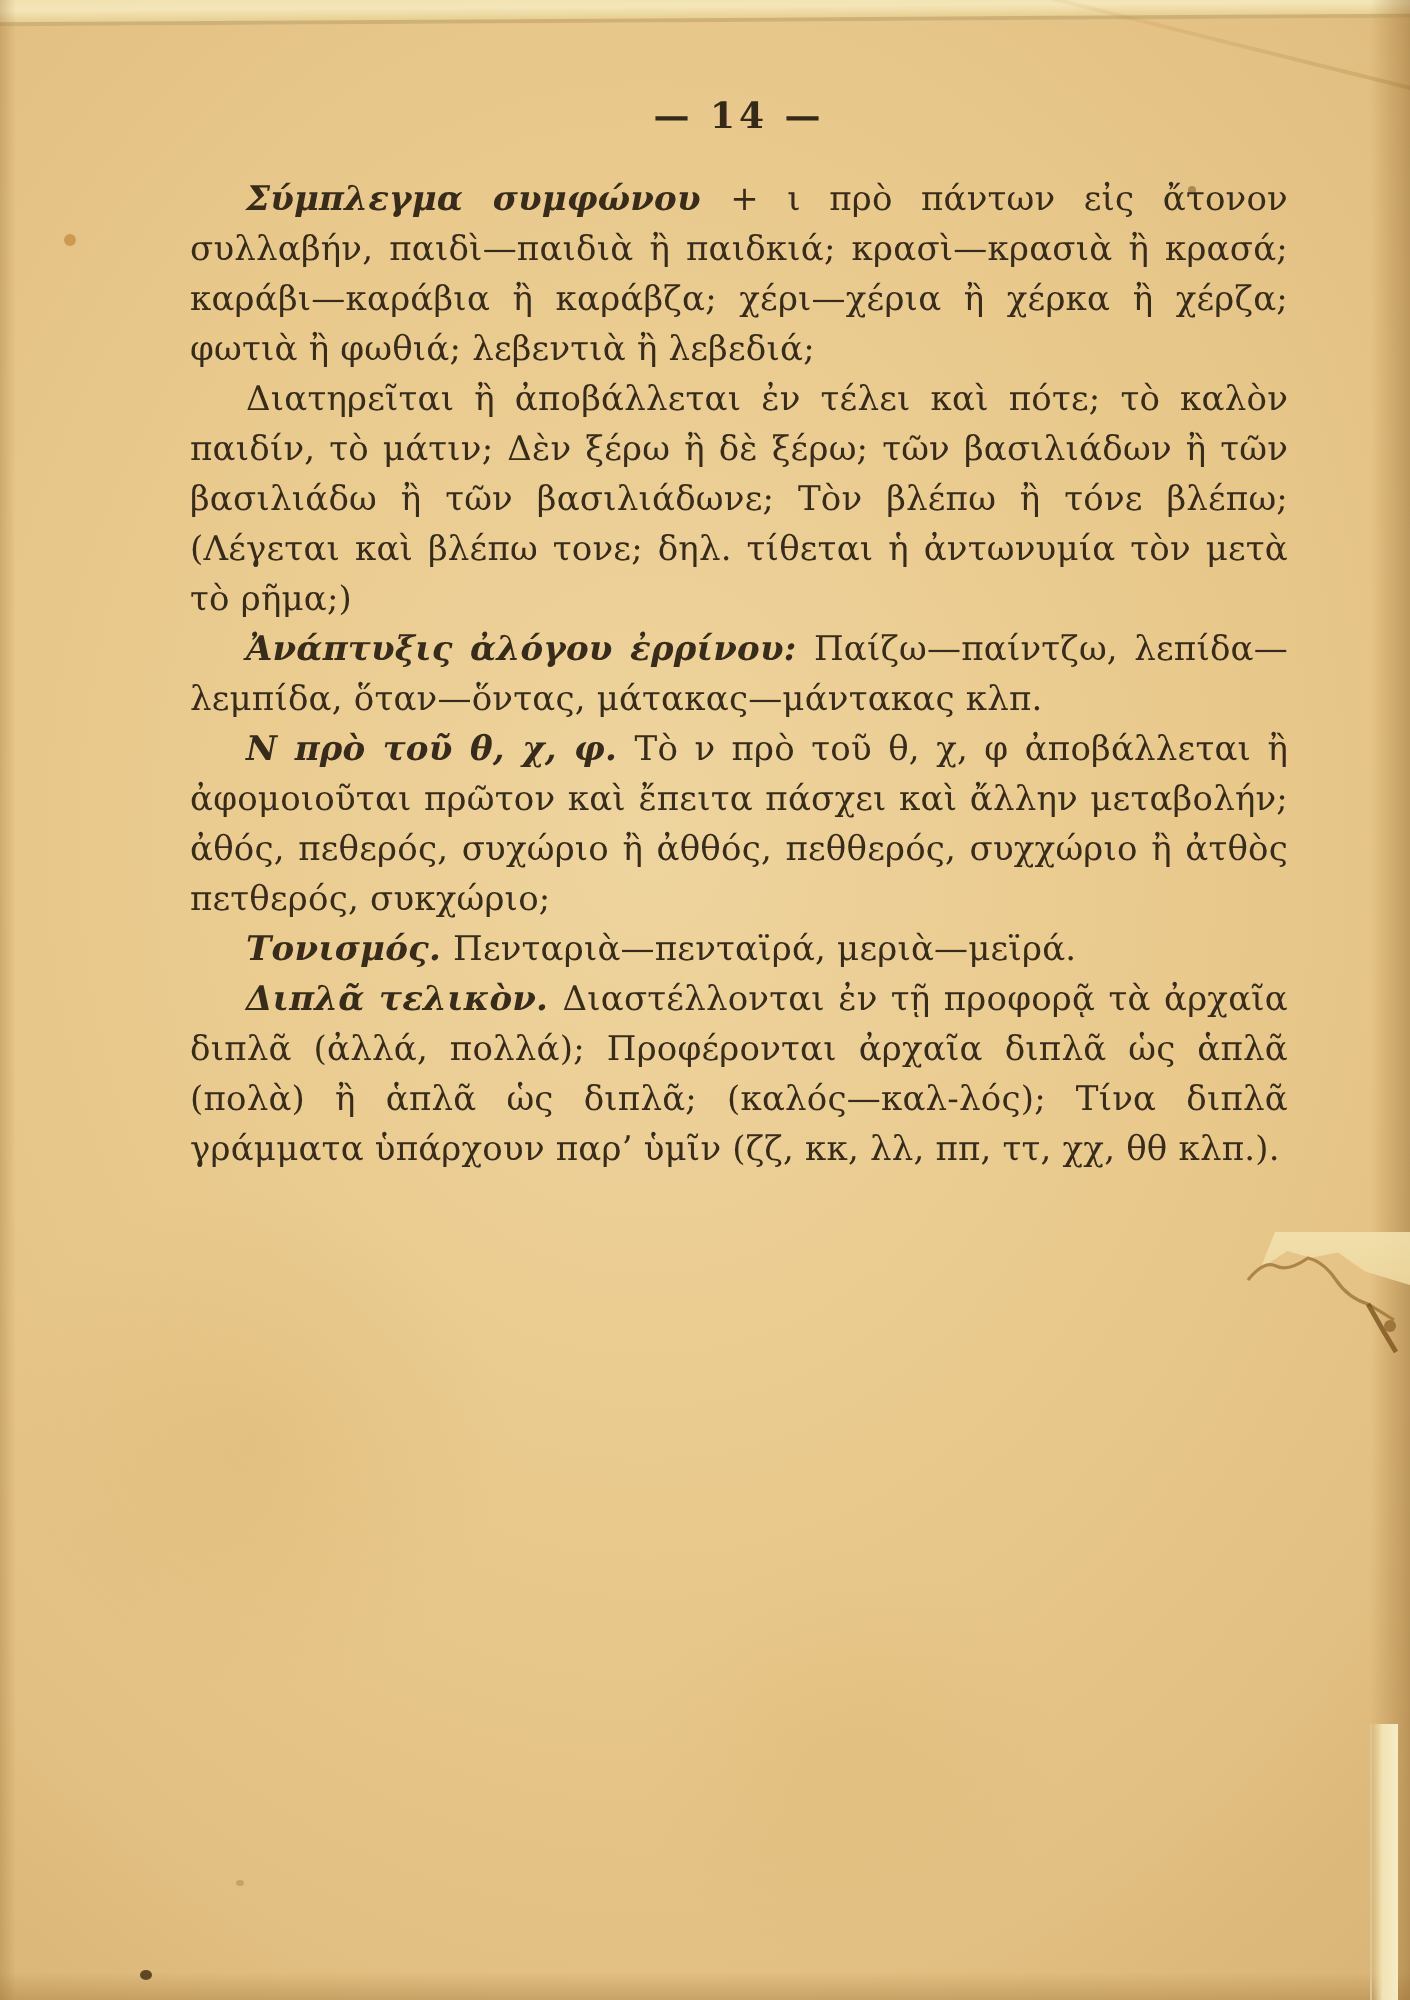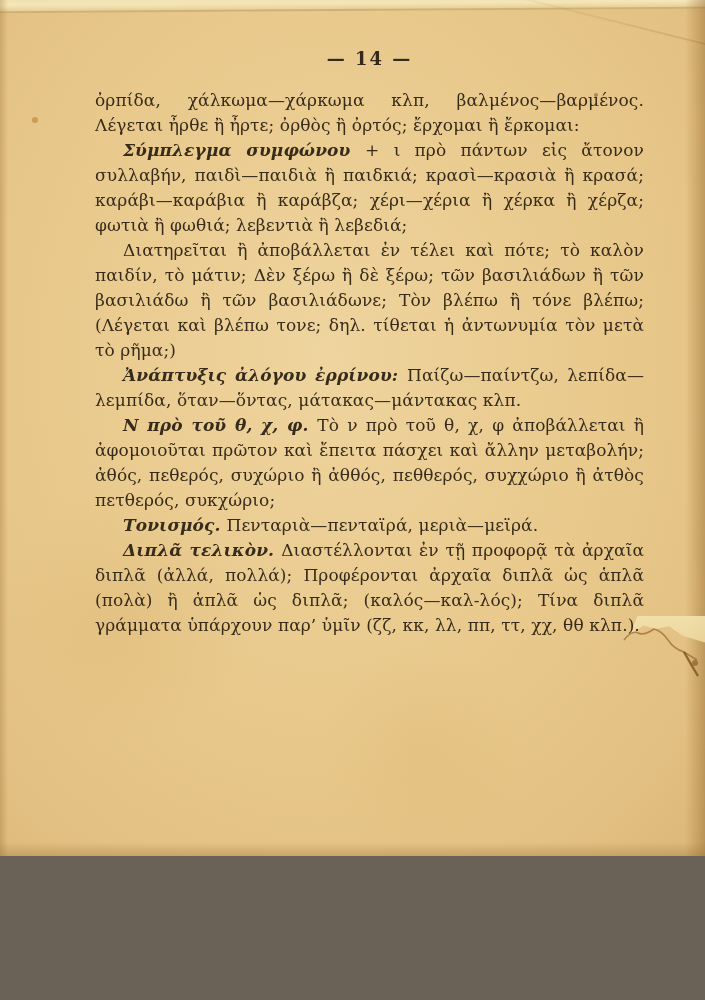--- a/index.html
+++ b/index.html
@@ -3,21 +3,21 @@
 <meta charset="utf-8">
 <style>
   html, body {
     margin: 0;
     padding: 0;
     background: #6b6257;
   }
   .scan-page {
     position: relative;
     width: 705px;
-    height: 856px;
+    height: 1000px;
     overflow: hidden;
     font-family: "DejaVu Serif", "Liberation Serif", serif;
     background:
       radial-gradient(ellipse 620px 780px at 46% 42%,
         #eed49e 0%, #e9c98c 45%, #e3c083 72%, #d9b577 94%, #d2ad6e 100%);
   }
 
   
   .mottle {
     position: absolute; inset: 0;
@@ -125,21 +125,20 @@
   </div>
 
   <div class="speck speck-a"></div>
   <div class="speck speck-b"></div>
   <div class="speck speck-c"></div>
   <div class="speck speck-d"></div>
 
   <div class="page-header">— 14 —</div>
 
   <div class="text-block">
-      <p class="para"><span class="lead"></span><span>ὀρπίδα, χάλκωμα—χάρκωμα κλπ, βαλμένος—βαρμένος. Λέγεται ἦρθε ἢ ἦρτε; ὀρθὸς ἢ ὀρτός; ἔρχομαι ἢ ἔρκομαι:</span></p>
       <p class="para indent"><span class="lead">Σύμπλεγμα συμφώνου </span><span>+ ι πρὸ πάντων εἰς ἄτονον συλλαβήν, παιδὶ—παιδιὰ ἢ παιδκιά; κρασὶ—κρασιὰ ἢ κρασά; καράβι—καράβια ἢ καράβζα; χέρι—χέρια ἢ χέρκα ἢ χέρζα;  φωτιὰ ἢ φωθιά; λεβεντιὰ ἢ λεβεδιά;</span></p>
       <p class="para indent"><span class="lead"></span><span>Διατηρεῖται ἢ ἀποβάλλεται ἐν τέλει καὶ πότε; τὸ καλὸν παιδίν, τὸ μάτιν; Δὲν ξέρω ἢ δὲ ξέρω; τῶν βασιλιάδων ἢ τῶν βασιλιάδω ἢ τῶν βασιλιάδωνε; Τὸν βλέπω ἢ τόνε βλέπω; (Λέγεται καὶ βλέπω τονε; δηλ. τίθεται ἡ ἀντωνυμία τὸν μετὰ τὸ ρῆμα;)</span></p>
       <p class="para indent"><span class="lead">Ἀνάπτυξις ἀλόγου ἐρρίνου: </span><span>Παίζω—παίντζω, λεπίδα—λεμπίδα, ὅταν—ὅντας, μάτακας—μάντακας κλπ.</span></p>
       <p class="para indent"><span class="lead">Ν πρὸ τοῦ θ, χ, φ. </span><span>Τὸ ν πρὸ τοῦ θ, χ, φ ἀποβάλλεται ἢ ἀφομοιοῦται πρῶτον καὶ ἔπειτα πάσχει καὶ ἄλλην μεταβολήν; ἀθός, πεθερός, συχώριο ἢ ἀθθός, πεθθερός, συχχώριο ἢ ἀτθὸς πετθερός, συκχώριο;</span></p>
       <p class="para indent"><span class="lead">Τονισμός. </span><span>Πενταριὰ—πενταϊρά, μεριὰ—μεϊρά.</span></p>
       <p class="para indent"><span class="lead">Διπλᾶ τελικὸν. </span><span>Διαστέλλονται ἐν τῇ προφορᾷ τὰ ἀρχαῖα διπλᾶ (ἀλλά, πολλά); Προφέρονται ἀρχαῖα διπλᾶ ὡς ἁπλᾶ (πολὰ) ἢ ἁπλᾶ ὡς διπλᾶ; (καλός—καλ-λός); Τίνα διπλᾶ γράμματα ὑπάρχουν παρ’ ὑμῖν (ζζ, κκ, λλ, ππ, ττ, χχ, θθ κλπ.).</span></p>
     </div>
 
 </div>
 

